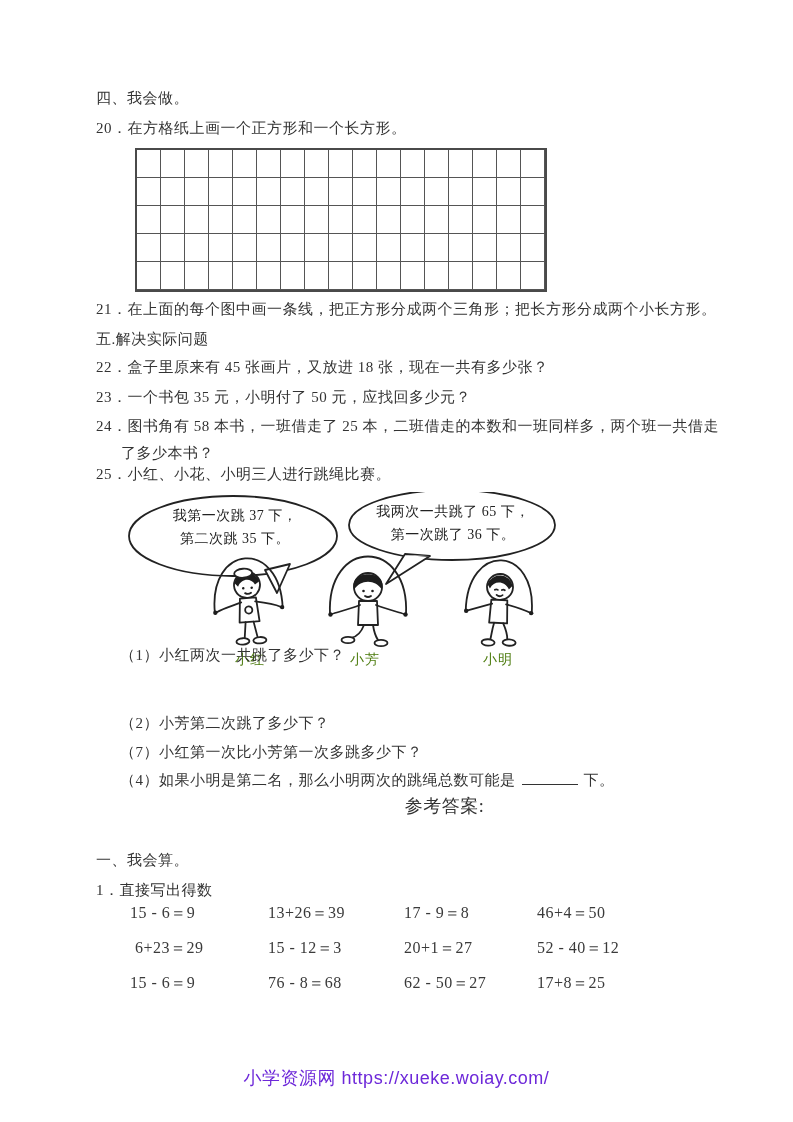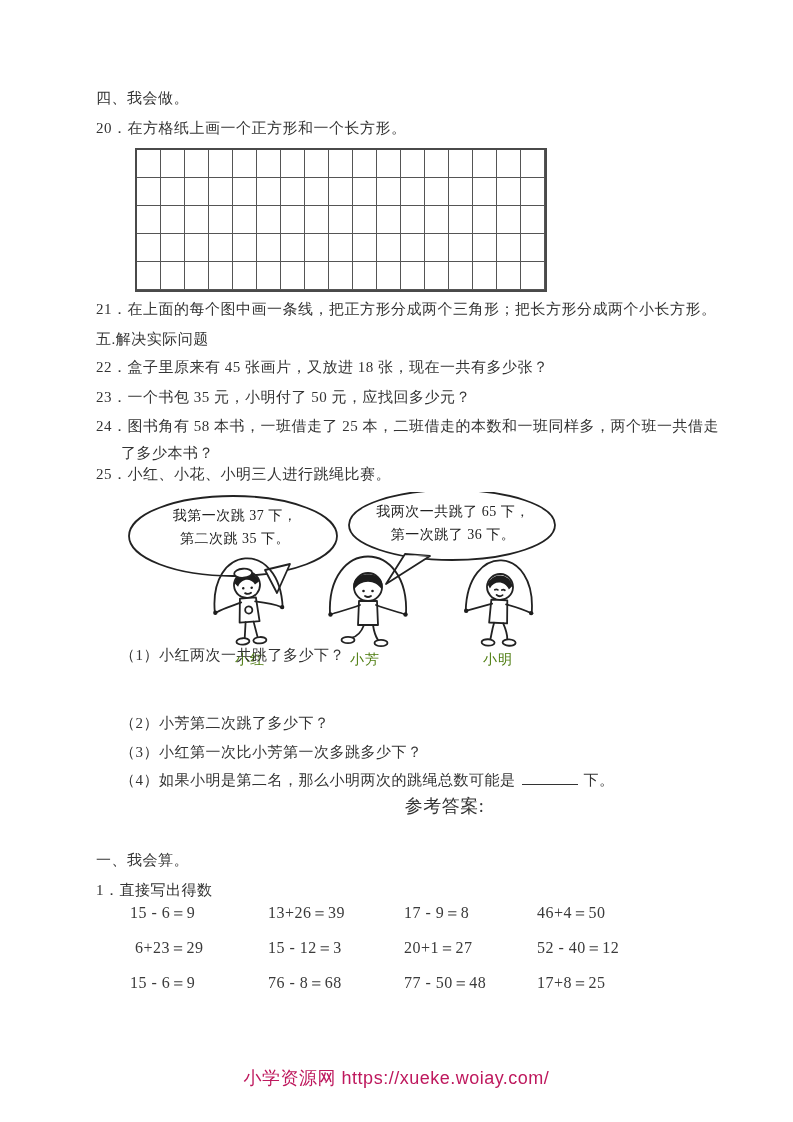--- a/index.html
+++ b/index.html
@@ -31,21 +31,21 @@
   .eq{position:absolute;font-size:16px;letter-spacing:0.5px;color:#3a3a3a;white-space:nowrap;}
   .center-line{position:absolute;left:0;width:793px;text-align:center;}
   .blank{
     display:inline-block;width:56px;height:1px;
     border-bottom:1.2px solid #333;
     margin:0 6px;vertical-align:baseline;
   }
   .footer{
     position:absolute;left:0;top:1066px;width:793px;text-align:center;
     font-family:"Liberation Sans","DejaVu Sans",sans-serif;
-    font-size:18px;color:#be185d;letter-spacing:0.5px;
+    font-size:18px;color:#6d28d9;letter-spacing:0.5px;
   }
   .ln{fill:none;stroke:#222;stroke-width:1.8;stroke-linecap:round;stroke-linejoin:round;}
   .lnw{fill:#fff;stroke:#222;stroke-width:1.8;stroke-linecap:round;stroke-linejoin:round;}
   .dk{fill:#1d1d1d;stroke:none;}
 </style>
 </head>
 <body>
 
 <div id="page">
 
@@ -143,39 +143,39 @@
     <div>我两次一共跳了 65 下，</div>
     <div>第一次跳了 36 下。</div>
   </div>
 
   <div class="kid-label" style="left:220px;">小红</div>
   <div class="kid-label" style="left:335px;">小芳</div>
   <div class="kid-label" style="left:468px;">小明</div>
 
   <div class="txt" style="left:120px;top:645px;">（1）小红两次一共跳了多少下？</div>
   <div class="txt" style="left:120px;top:713px;">（2）小芳第二次跳了多少下？</div>
-  <div class="txt" style="left:120px;top:742px;">（3）小红第一次比小芳第一次多跳多少下？</div>
+  <div class="txt" style="left:120px;top:742px;">（7）小红第一次比小芳第一次多跳多少下？</div>
   <div class="txt" style="left:120px;top:770px;">
     <span>（4）如果小明是第二名，那么小明两次的跳绳总数可能是</span><span class="blank"></span><span>下。</span>
   </div>
 
   <div class="txt center-line" style="top:796px;font-size:18px;padding-left:48px;">参考答案:</div>
   <div class="txt" style="left:96px;top:850px;">一、我会算。</div>
   <div class="txt" style="left:96px;top:880px;">1．直接写出得数</div>
 
   <span class="eq" style="left:130px;top:903px;">15 - 6＝9</span>
   <span class="eq" style="left:268px;top:903px;">13+26＝39</span>
   <span class="eq" style="left:404px;top:903px;">17 - 9＝8</span>
   <span class="eq" style="left:537px;top:903px;">46+4＝50</span>
 
   <span class="eq" style="left:135px;top:938px;">6+23＝29</span>
   <span class="eq" style="left:268px;top:938px;">15 - 12＝3</span>
   <span class="eq" style="left:404px;top:938px;">20+1＝27</span>
   <span class="eq" style="left:537px;top:938px;">52 - 40＝12</span>
 
   <span class="eq" style="left:130px;top:973px;">15 - 6＝9</span>
   <span class="eq" style="left:268px;top:973px;">76 - 8＝68</span>
-  <span class="eq" style="left:404px;top:973px;">77 - 50＝48</span>
+  <span class="eq" style="left:404px;top:973px;">62 - 50＝27</span>
   <span class="eq" style="left:537px;top:973px;">17+8＝25</span>
 
   <div class="footer">小学资源网 https://xueke.woiay.com/</div>
 
 </div>
 
 </body></html>

